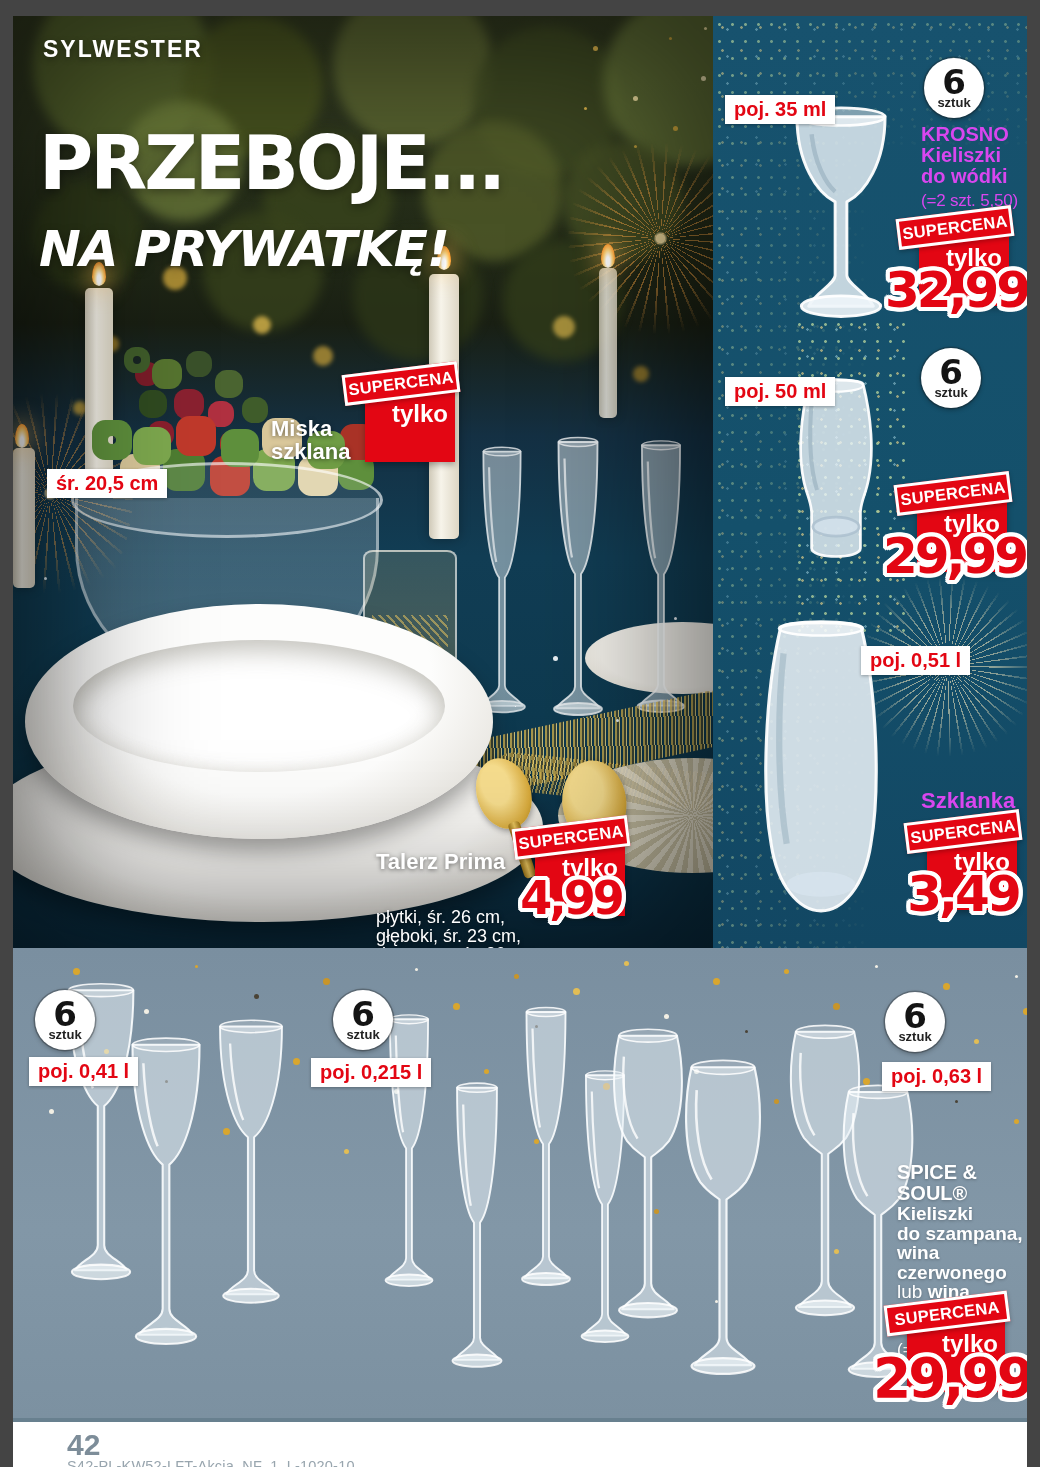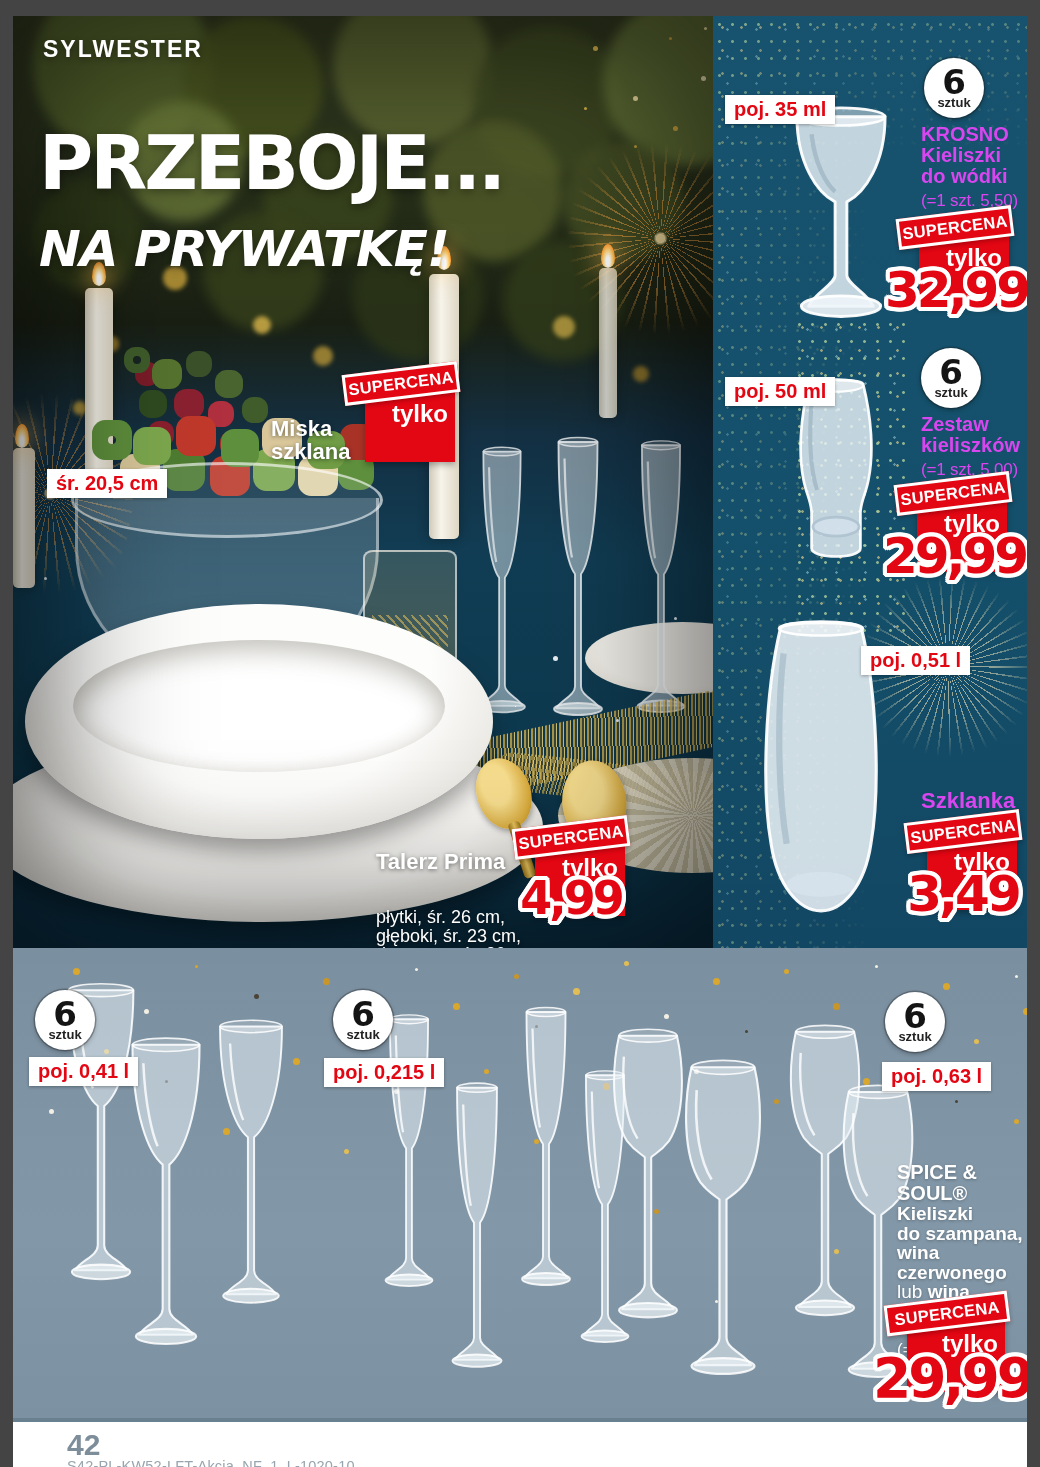--- a/index.html
+++ b/index.html
@@ -278,40 +278,35 @@
       </svg>
     <div class="vol-badge" style="left:712px;top:79px">poj. 35 ml</div>
     <div class="count-circle" style="left:911px;top:42px">
       <div class="cc-num">6</div>
       <div class="cc-unit">sztuk</div>
     </div>
     <div class="panel-name" style="left:908px;top:108px">
       <div>KROSNO</div>
       <div>Kieliszki</div>
       <div>do wódki</div>
-      <div class="panel-unit">(=1 szt. 5,50)</div>
+      <div class="panel-unit">(=2 szt. 5,50)</div>
     </div>
     <div class="sc" style="left:884px;top:196px">
       <div class="sc-ribbon">SUPERCENA</div>
       <div class="sc-body"><span class="sc-tylko">tylko</span></div>
       <div class="sc-price">32,99</div>
     </div>
 
     <svg class="glass-svg" style="left:753px;top:360px;z-index:10" width="140" height="190" viewBox="0 0 100 140">
         <use href="#g-shot"></use>
       </svg>
     <div class="vol-badge" style="left:712px;top:361px">poj. 50 ml</div>
     <div class="count-circle" style="left:908px;top:332px">
       <div class="cc-num">6</div>
       <div class="cc-unit">sztuk</div>
-    </div>
-    <div class="panel-name" style="left:908px;top:398px">
-      <div>Zestaw</div>
-      <div>kieliszków</div>
-      <div class="panel-unit">(=1 szt. 5,00)</div>
     </div>
     <div class="sc" style="left:882px;top:462px">
       <div class="sc-ribbon">SUPERCENA</div>
       <div class="sc-body"><span class="sc-tylko">tylko</span></div>
       <div class="sc-price">29,99</div>
     </div>
 
     <svg class="glass-svg" style="left:722px;top:600px;z-index:10" width="172" height="312" viewBox="0 0 100 200">
         <use href="#g-tumbler"></use>
       </svg>
@@ -369,21 +364,21 @@
   <div class="count-circle" style="left:22px;top:974px">
     <div class="cc-num">6</div>
     <div class="cc-unit">sztuk</div>
   </div>
   <div class="vol-badge" style="left:16px;top:1041px">poj. 0,41 l</div>
 
   <div class="count-circle" style="left:320px;top:974px">
     <div class="cc-num">6</div>
     <div class="cc-unit">sztuk</div>
   </div>
-  <div class="vol-badge" style="left:311px;top:1042px">poj. 0,215 l</div>
+  <div class="vol-badge" style="left:298px;top:1042px">poj. 0,215 l</div>
 
   <div class="count-circle" style="left:872px;top:976px">
     <div class="cc-num">6</div>
     <div class="cc-unit">sztuk</div>
   </div>
   <div class="vol-badge" style="left:869px;top:1046px">poj. 0,63 l</div>
 
   <div class="desc">
     <div class="brand">SPICE &amp; SOUL®</div>
     <div class="l">Kieliszki</div>

